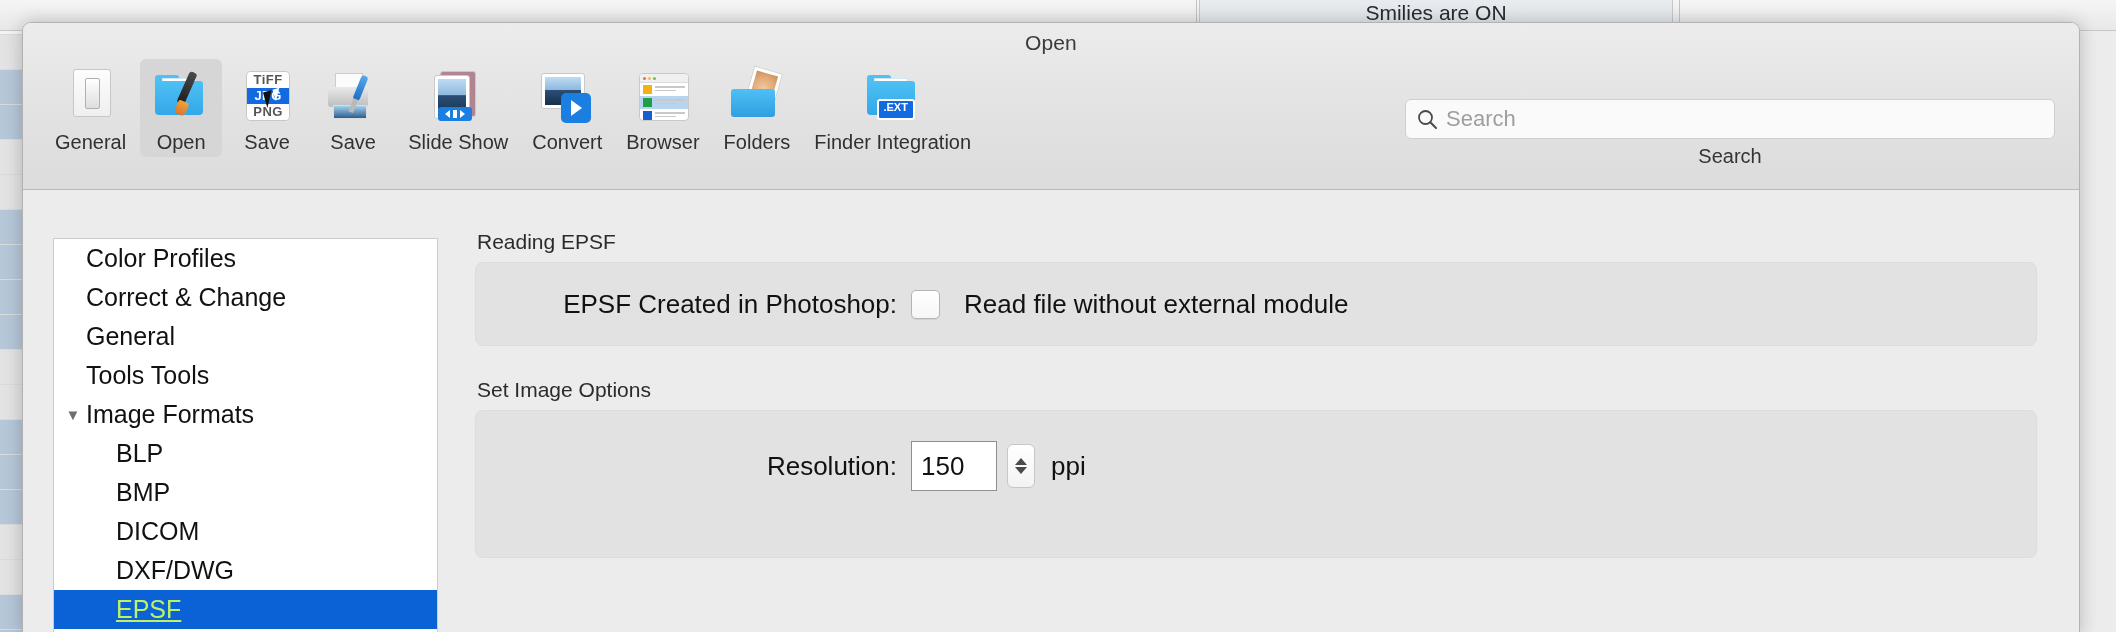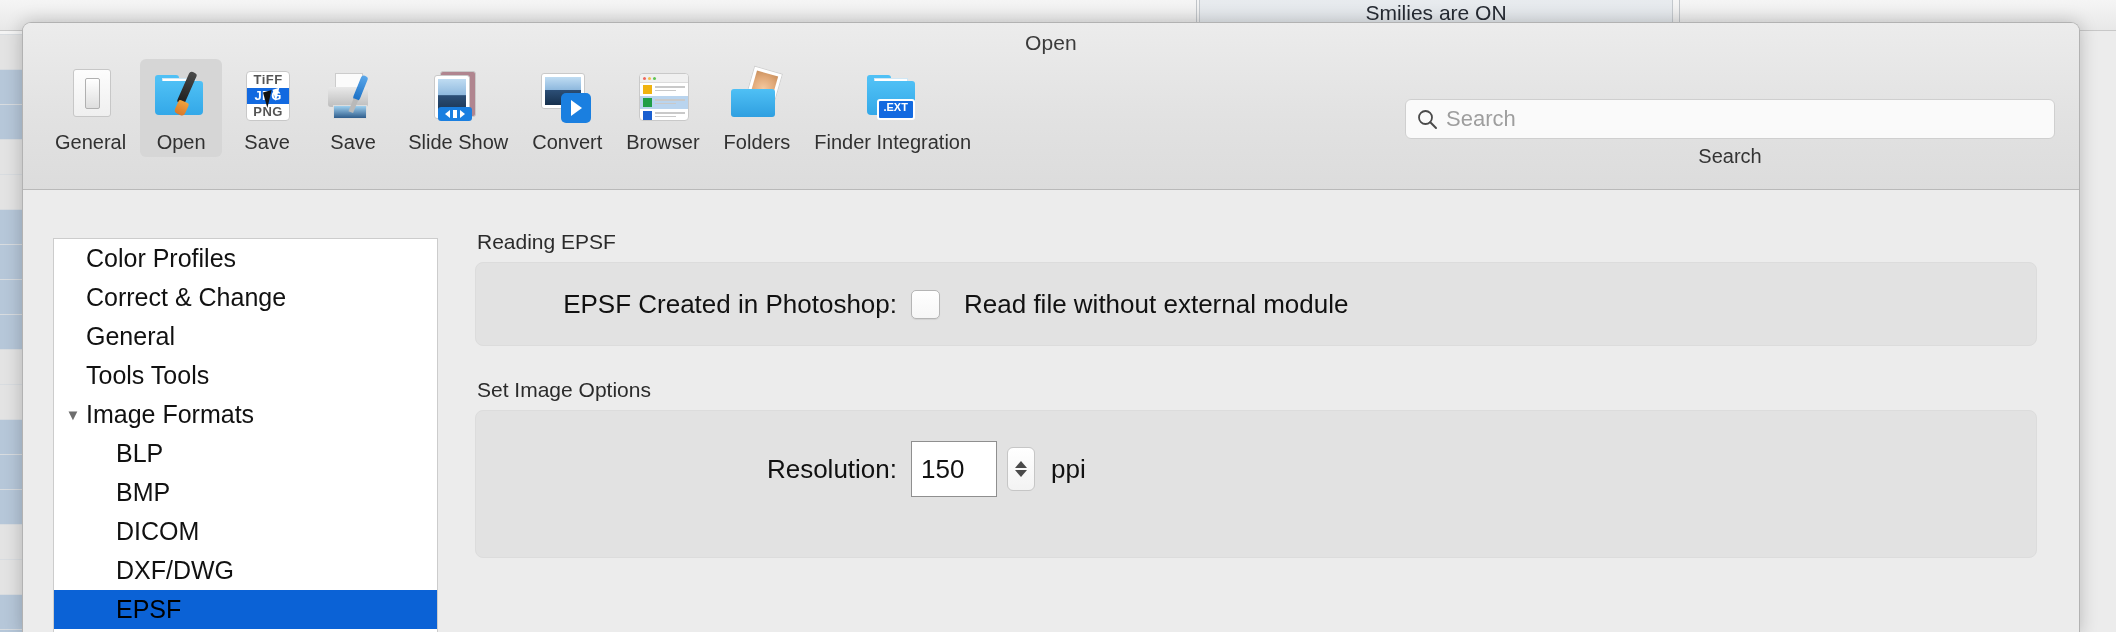--- a/index.html
+++ b/index.html
@@ -122,21 +122,21 @@
     font-size:25px;color:#111111;padding-left:8px;box-sizing:border-box;
   }
   .side-row .disc{
     width:22px;display:flex;align-items:center;justify-content:center;
     font-size:15px;color:#6e6e6e;margin-right:2px;
   }
   .side-row .disc.empty{visibility:hidden;}
   .side-row .slabel{white-space:nowrap;}
   .side-row.indent .slabel{padding-left:30px;}
   .side-row.selected{background:#0b62d6;}
-  .side-row.selected .slabel{color:#000000;}
+  .side-row.selected .slabel{color:#bef264;text-decoration:underline;}
 
   
   #detail{
     position:absolute;left:452px;top:40px;right:42px;bottom:0;
   }
   .group-title{
     font-size:21px;color:#2b2b2b;margin:0 0 8px 2px;
   }
   .group-box{
     background:#e2e2e2;border:1px solid #dcdcdc;border-radius:8px;
@@ -152,21 +152,21 @@
   .checkbox{
     width:27px;height:27px;border:1px solid #b5b5b5;border-radius:5px;
     background:linear-gradient(#ffffff,#f6f6f6);
     box-shadow:0 1px 1px rgba(0,0,0,.07);flex:0 0 auto;
   }
   .check-text{font-size:26px;color:#111;margin-left:24px;white-space:nowrap;}
   .spacer-gap{height:32px;}
 
   
   .num-field{
-    width:86px;height:56px;box-sizing:border-box;
+    width:86px;height:50px;box-sizing:border-box;
     background:#ffffff;border:1px solid #8f8f8f;
     display:flex;align-items:center;padding-left:9px;
     font-size:26px;color:#111;
   }
   .stepper{
     width:26px;height:42px;margin-left:10px;
     background:linear-gradient(#ffffff,#f3f3f3);
     border:1px solid #c6c6c6;border-radius:6px;
     display:flex;flex-direction:column;align-items:center;justify-content:center;
     gap:2px;flex:0 0 auto;

